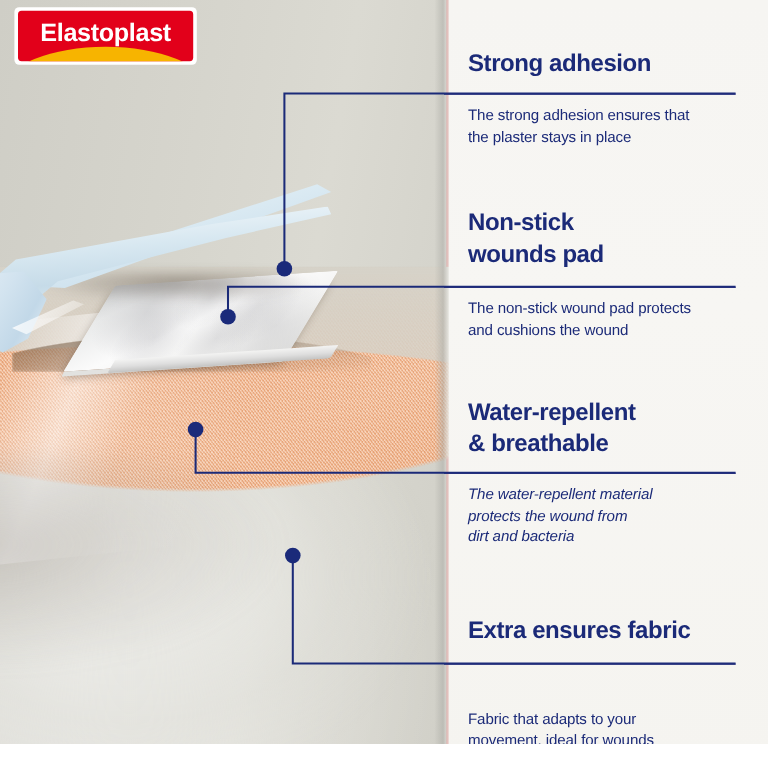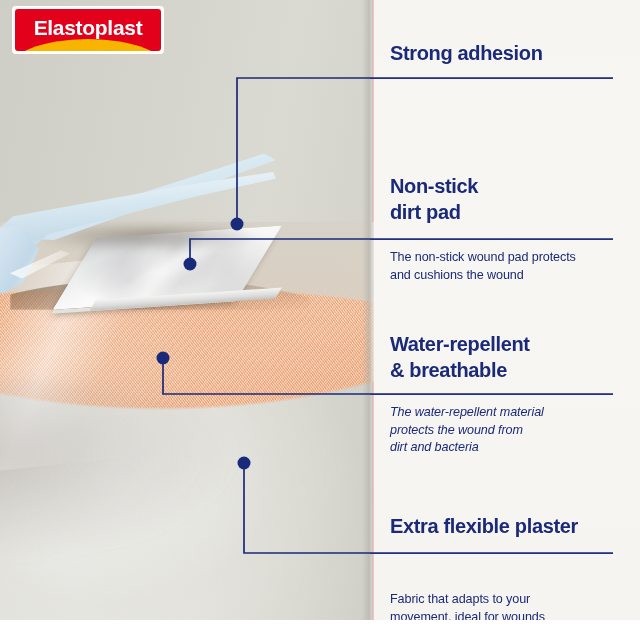--- a/index.html
+++ b/index.html
@@ -329,44 +329,48 @@
       <div class="logo-swoosh"></div>
 
       <div class="logo-text">Elastoplast</div>
     </div>
   </div>
 
   <div class="feature f1-title">
     <h2 class="feature-title">Strong adhesion</h2>
   </div>
   <div class="feature-rule f1-rule"></div>
+  <div class="feature f1-body">
+    <p class="feature-body">The strong adhesion ensures that
+the plaster stays in place</p>
+  </div>
 
   <div class="feature f2-title">
     <h2 class="feature-title">Non-stick
-dirt pad</h2>
+wounds pad</h2>
   </div>
   <div class="feature-rule f2-rule"></div>
   <div class="feature f2-body">
     <p class="feature-body">The non-stick wound pad protects
 and cushions the wound</p>
   </div>
 
   <div class="feature f3-title">
     <h2 class="feature-title">Water-repellent
 &amp; breathable</h2>
   </div>
   <div class="feature-rule f3-rule"></div>
   <div class="feature f3-body">
     <p class="feature-body">The water-repellent material
 protects the wound from
 dirt and bacteria</p>
   </div>
 
   <div class="feature f4-title">
-    <h2 class="feature-title">Extra flexible plaster</h2>
+    <h2 class="feature-title">Extra ensures fabric</h2>
   </div>
   <div class="feature-rule f4-rule"></div>
   <div class="feature f4-body">
     <p class="feature-body">Fabric that adapts to your
 movement, ideal for wounds
 on joints</p>
   </div>
 
 </div>
 

